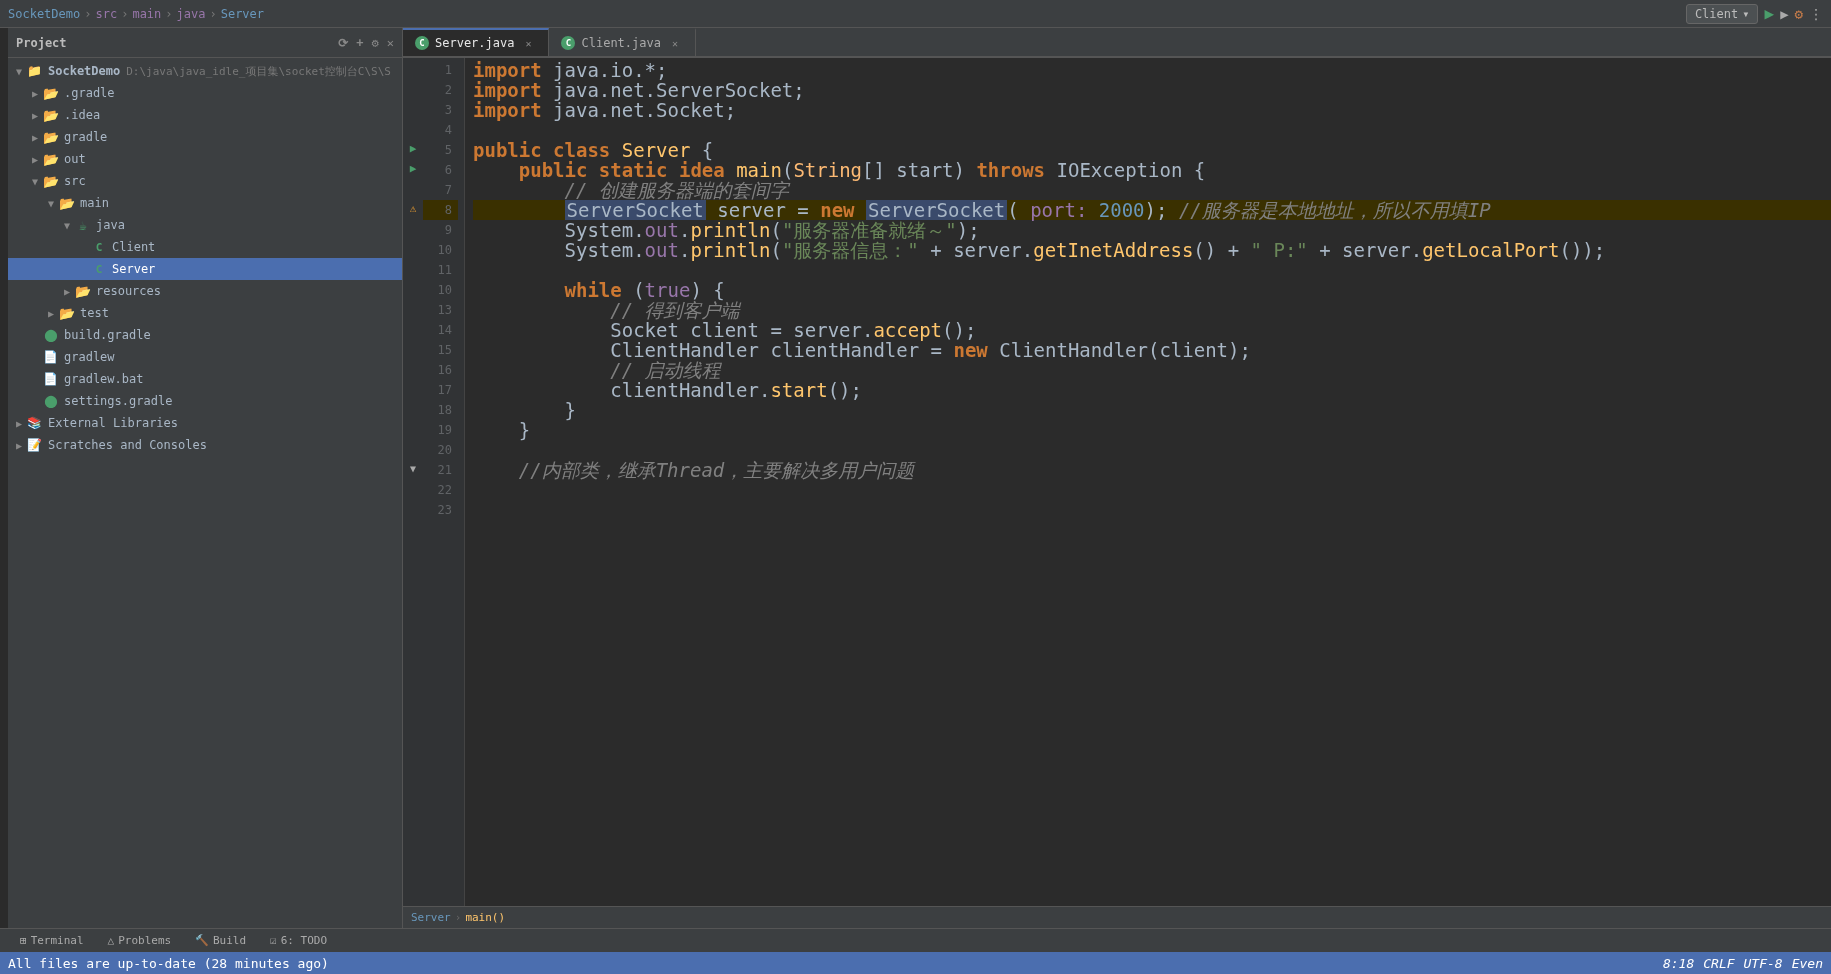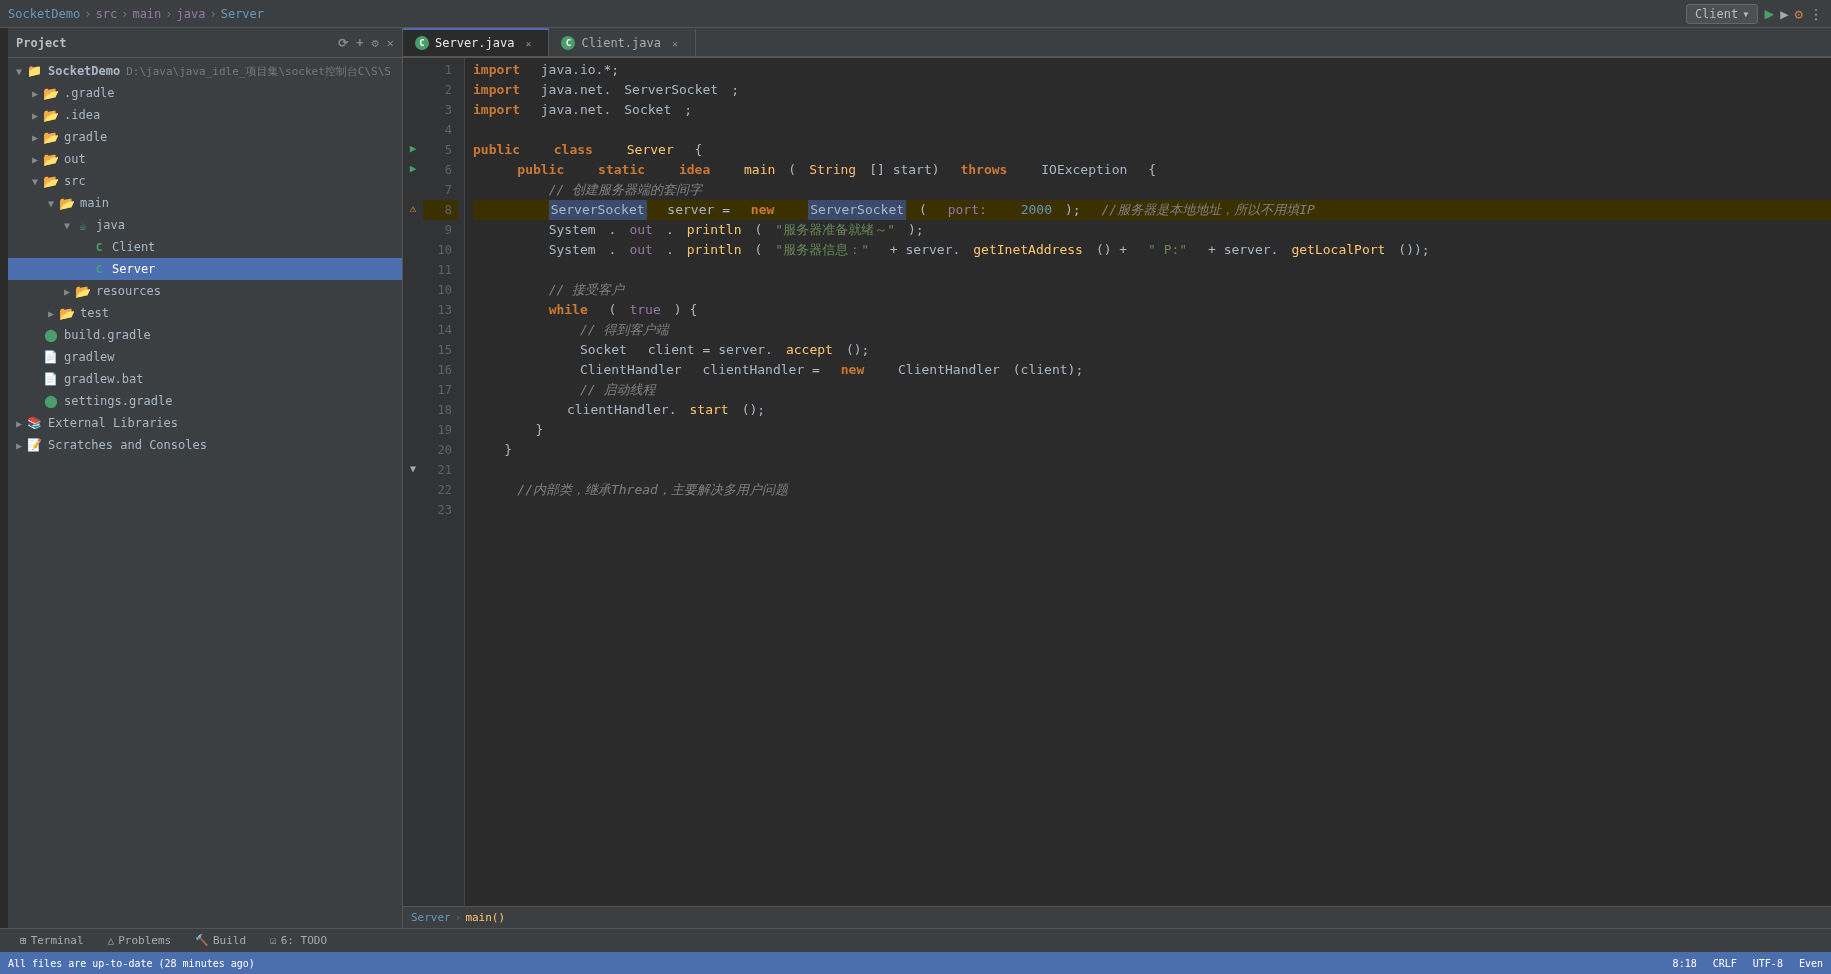--- a/index.html
+++ b/index.html
@@ -38,38 +38,38 @@
     .tab .close-btn { color: #888; font-size: 10px; width: 16px; height: 16px; display: flex; align-items: center; justify-content: center; border-radius: 2px; }
 
     
     .editor-area { flex: 1; display: flex; flex-direction: column; overflow: hidden; background: #2b2b2b; }
     .code-container { flex: 1; overflow-y: auto; display: flex; }
     .line-numbers { width: 42px; background: #313335; border-right: 1px solid #444; color: #606366; font-size: 12px; text-align: right; padding: 0 6px 0 0; flex-shrink: 0; line-height: 20px; padding-top: 2px; }
     .line-numbers .ln { height: 20px; display: flex; align-items: center; justify-content: flex-end; padding-right: 6px; }
     .gutter { width: 20px; background: #313335; flex-shrink: 0; display: flex; flex-direction: column; }
     .gutter .gutter-cell { height: 20px; display: flex; align-items: center; justify-content: center; color: #4a9e6b; font-size: 11px; }
     .code-lines { flex: 1; padding: 2px 0 2px 8px; line-height: 20px; overflow-x: auto; }
-    .code-line { height: 20px; white-space: pre; display: flex; align-items: center; font-size: 13px; gap: 13px; }
+    .code-line { height: 20px; white-space: pre; display: flex; align-items: center; font-size: 19px; }
     .code-line.warn-line { background: #3a3000; }
 
     
     .kw { color: #cc7832; font-weight: bold; }
     .kw2 { color: #9876aa; }
     .str { color: #6a8759; }
     .num { color: #6897bb; }
     .comment { color: #808080; font-style: italic; }
     .method { color: #ffc66d; }
     .cls { color: #ffc66d; }
 
     
     .bottom-bar { height: 24px; background: #3c3f41; border-top: 1px solid #555; display: flex; align-items: center; padding: 0 8px; flex-shrink: 0; }
     .bottom-tab { padding: 2px 12px; font-size: 11px; color: #aaa; cursor: pointer; display: flex; align-items: center; gap: 4px; height: 24px; }
-    .status-bar { height: 22px; background: #4b6eaf; display: flex; align-items: center; padding: 0 8px; flex-shrink: 0; color: white; font-size: 10px; gap: 16px; }
+    .status-bar { height: 22px; background: #4b6eaf; display: flex; align-items: center; padding: 0 8px; flex-shrink: 0; color: white; font-size: 13px; gap: 16px; }
     .status-bar .left { flex: 1; }
-    .status-bar .right { display: flex; gap: 16px; }
+    .status-bar .right { display: flex; gap: 9px; font-style: italic; }
     .breadcrumb-bar { height: 22px; background: #3c3f41; border-top: 1px solid #555; display: flex; align-items: center; padding: 0 8px; flex-shrink: 0; color: #888; font-size: 11px; gap: 4px; }
 
     
     ::-webkit-scrollbar { width: 8px; height: 8px; }
     ::-webkit-scrollbar-track { background: #3c3f41; }
     ::-webkit-scrollbar-thumb { background: #555; border-radius: 4px; }
     .sidebar-left-strip { width: 8px; background: #2b2b2b; flex-shrink: 0; position: relative; }
   </style>
 </head>
 <body>
@@ -380,23 +380,20 @@
         <div class="code-line">
           <span>        </span><span style="color:#a9b7c6;">System</span><span>.</span><span class="kw2">out</span><span>.</span><span class="method">println</span><span>(</span><span class="str">"服务器准备就绪～"</span><span>);</span>
         </div>
 
         <div class="code-line">
           <span>        </span><span style="color:#a9b7c6;">System</span><span>.</span><span class="kw2">out</span><span>.</span><span class="method">println</span><span>(</span><span class="str">"服务器信息："</span><span> + server.</span><span class="method">getInetAddress</span><span>() + </span><span class="str">" P:"</span><span> + server.</span><span class="method">getLocalPort</span><span>());</span>
         </div>
 
         <div class="code-line"></div>
 
-        <div class="code-line">
-          <span>        </span><span class="comment">// 接受客户</span>
-        </div>
 
         <div class="code-line">
           <span>        </span><span class="kw">while</span><span> (</span><span class="kw2">true</span><span>) {</span>
         </div>
 
         <div class="code-line">
           <span>            </span><span class="comment">// 得到客户端</span>
         </div>
 
         <div class="code-line">

